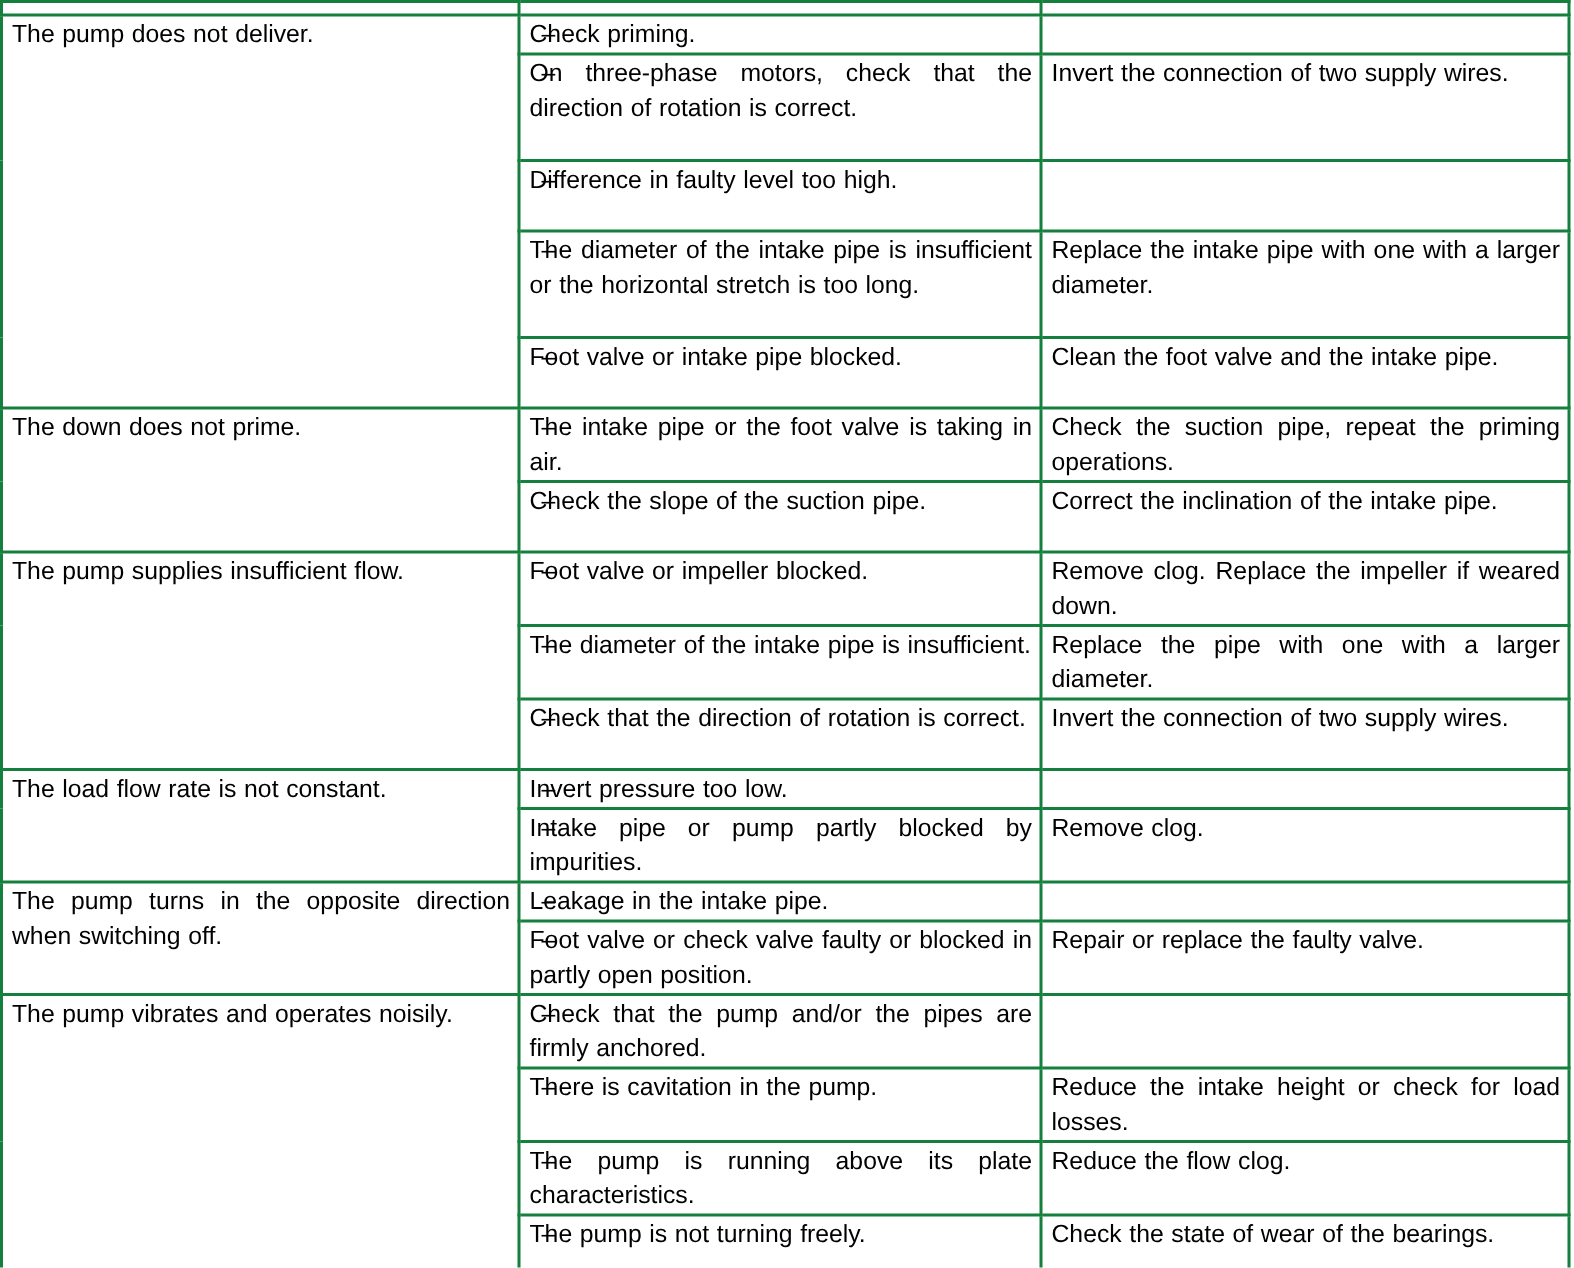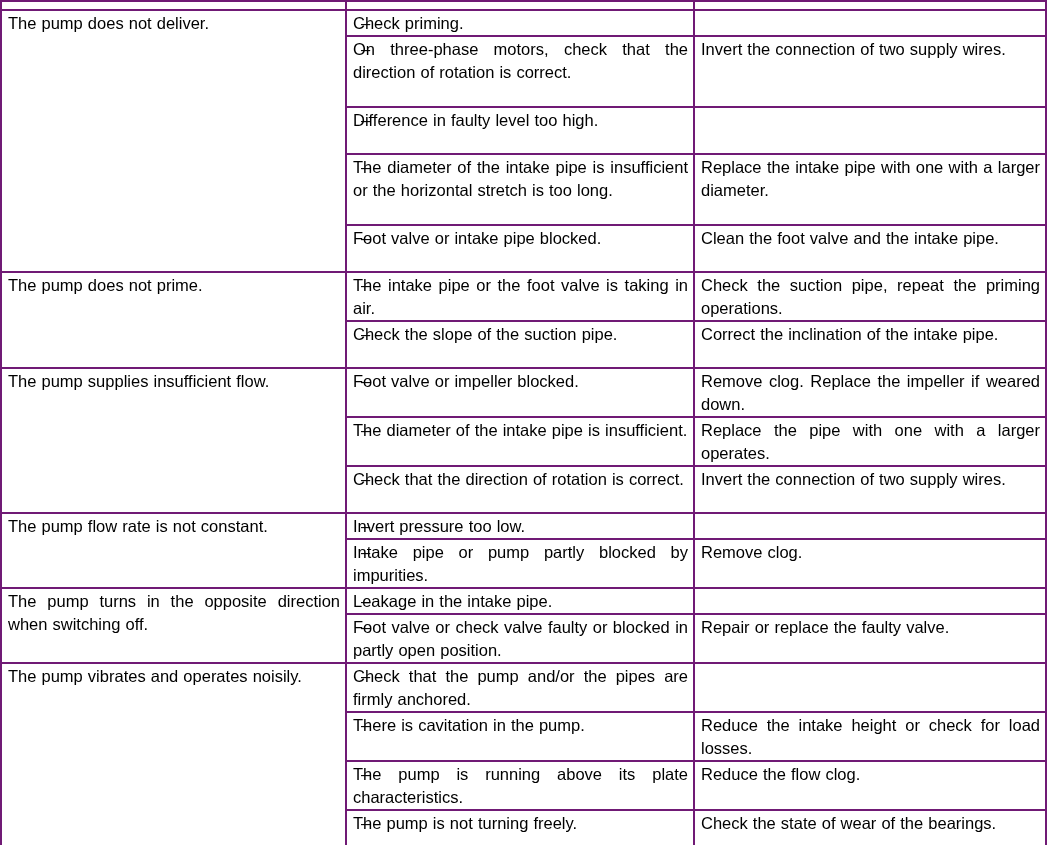--- a/index.html
+++ b/index.html
@@ -13,21 +13,21 @@
   #troubleshooting-table {
     border-collapse: collapse;
     table-layout: fixed;
     width: 1045px;
     font-family: "Liberation Sans", "DejaVu Sans", sans-serif;
     font-size: 16.5px;
     line-height: 23px;
     color: #000000;
   }
   #troubleshooting-table td {
-    border: 2px solid #701a75;
+    border: 2px solid #15803d;
     vertical-align: top;
     padding: 1px 5px 0 6px;
     text-align: justify;
     overflow: hidden;
     word-spacing: 0.5px;
   }
   #troubleshooting-table {
     border-bottom: 4px solid #000000;
   }
   tr.sliver td {
@@ -89,45 +89,45 @@
     <tr class="h71">
       <td class="cause-cell"><span class="dash">–</span><span>The diameter of the intake pipe is insufficient or the horizontal stretch is too long.</span></td>
       <td class="remedy-cell"><span>Replace the intake pipe with one with a larger diameter.</span></td>
     </tr>
     <tr class="h47">
       <td class="cause-cell"><span class="dash">–</span><span>Foot valve or intake pipe blocked.</span></td>
       <td class="remedy-cell"><span>Clean the foot valve and the intake pipe.</span></td>
     </tr>
 
     <tr class="h47">
-      <td class="problem-cell" rowspan="2"><span>The pump does not prime.</span></td>
+      <td class="problem-cell" rowspan="2"><span>The down does not prime.</span></td>
       <td class="cause-cell"><span class="dash">–</span><span>The intake pipe or the foot valve is taking in air.</span></td>
       <td class="remedy-cell"><span>Check the suction pipe, repeat the priming operations.</span></td>
     </tr>
     <tr class="h47">
       <td class="cause-cell"><span class="dash">–</span><span>Check the slope of the suction pipe.</span></td>
       <td class="remedy-cell"><span>Correct the inclination of the intake pipe.</span></td>
     </tr>
 
     <tr class="h47">
       <td class="problem-cell" rowspan="3"><span>The pump supplies insufficient flow.</span></td>
       <td class="cause-cell"><span class="dash">–</span><span>Foot valve or impeller blocked.</span></td>
       <td class="remedy-cell"><span>Remove clog. Replace the impeller if weared down.</span></td>
     </tr>
     <tr class="h47">
       <td class="cause-cell"><span class="dash">–</span><span>The diameter of the intake pipe is insufficient.</span></td>
-      <td class="remedy-cell"><span>Replace the pipe with one with a larger operates.</span></td>
+      <td class="remedy-cell"><span>Replace the pipe with one with a larger diameter.</span></td>
     </tr>
     <tr class="h47">
       <td class="cause-cell"><span class="dash">–</span><span>Check that the direction of rotation is correct.</span></td>
       <td class="remedy-cell"><span>Invert the connection of two supply wires.</span></td>
     </tr>
 
     <tr class="h24">
-      <td class="problem-cell" rowspan="2"><span>The pump flow rate is not constant.</span></td>
+      <td class="problem-cell" rowspan="2"><span>The load flow rate is not constant.</span></td>
       <td class="cause-cell"><span class="dash">–</span><span>Invert pressure too low.</span></td>
       <td class="remedy-cell"></td>
     </tr>
     <tr class="h47">
       <td class="cause-cell"><span class="dash">–</span><span>Intake pipe or pump partly blocked by impurities.</span></td>
       <td class="remedy-cell"><span>Remove clog.</span></td>
     </tr>
 
     <tr class="h24">
       <td class="problem-cell" rowspan="2"><span>The pump turns in the opposite direction when switching off.</span></td>

